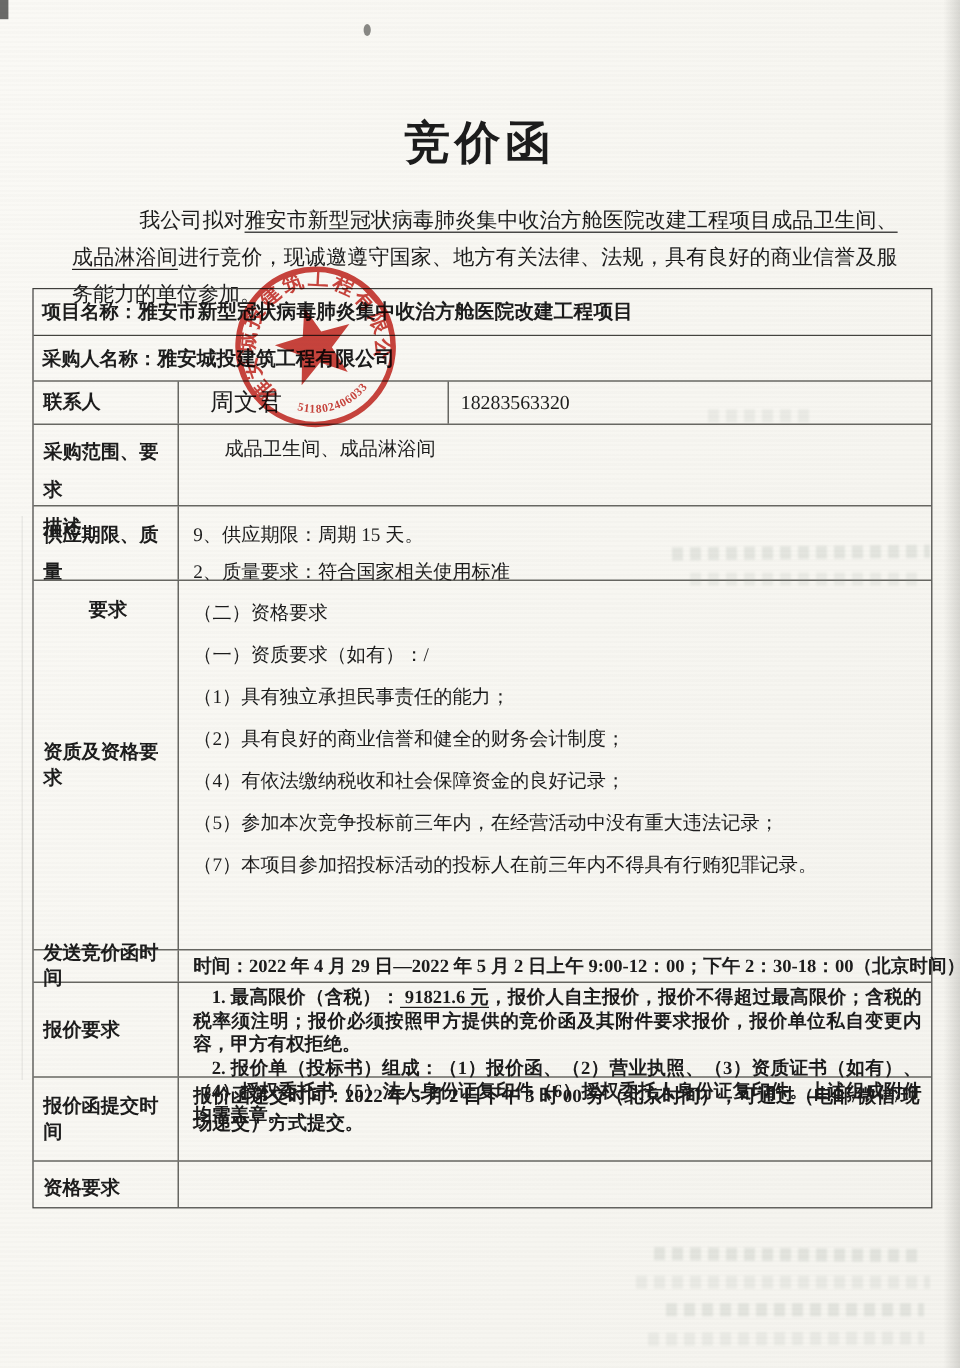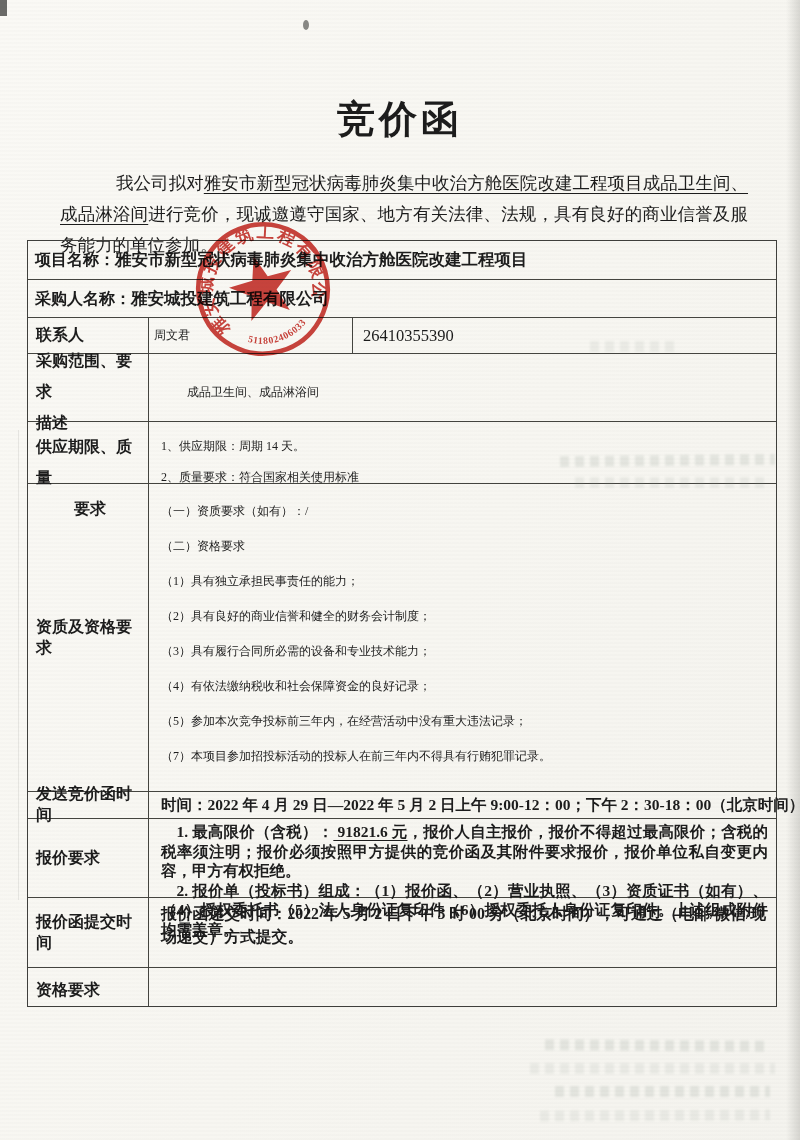--- a/index.html
+++ b/index.html
@@ -30,30 +30,30 @@
 
   
   .doc-table{position:absolute;left:27px;top:240px;width:750px;
     border:1.5px solid #3f3f3c;box-sizing:border-box;background:transparent;}
   .row{display:flex;border-top:1px solid #44443f;box-sizing:border-box;align-items:stretch;}
   .row:first-child{border-top:none;}
   .cell{box-sizing:border-box;}
   .v{border-right:1px solid #44443f;}
   .lab{font-weight:bold;font-size:16px;padding:0 4px 0 8px;}
   .lab-col{width:121px;flex:0 0 121px;display:flex;flex-direction:column;justify-content:center;}
-  .content{flex:1;padding:0 8px 0 12px;font-size:12px;}
+  .content{flex:1;padding:0 8px 0 12px;font-size:16px;}
 
   .r1,.r2{height:38px;align-items:center;}
   .r1 .full,.r2 .full{padding-left:7px;font-weight:bold;font-size:16.5px;}
   .r3{height:36px;text-align:center;}
   .r3 .c1{width:121px;flex:0 0 121px;display:flex;align-items:center;}
-  .r3 .c2{width:204px;flex:0 0 204px;display:flex;align-items:center;padding-left:5px;box-sizing:border-box;font-size:12px;}
+  .r3 .c2{width:204px;flex:0 0 204px;display:flex;align-items:center;padding-left:5px;box-sizing:border-box;font-size:20px;margin-left:21px;}
   .r3 .c3{width:110px;flex:0 0 110px;display:flex;align-items:center;}
   .r3 .c4{flex:1;display:flex;align-items:center;padding-left:10px;font-size:16.5px;}
-  .r4{height:68px;align-items:center;}
+  .r4{height:68px;}
   .r4 .lab-col{justify-content:flex-start;padding-top:8px;line-height:31px;}
   .r4 .content{padding-top:10px;text-indent:26px;}
   .r5{height:62px;}
   .r5 .lab-col{justify-content:flex-start;padding-top:9px;line-height:31px;}
   .r5 .lab2{text-align:center;}
   .r5 .content{padding-top:9px;line-height:31px;}
   .r6{height:308px;}
   .r6 .content{padding-top:17px;line-height:21px;}
   .r6 .q-item{margin-bottom:14px;}
   .r6 .q-item.tight{margin-bottom:4px;}
@@ -104,50 +104,49 @@
       <div class="cell full"><span class="lab" style="padding:0">项目名称：</span><span>雅安市新型冠状病毒肺炎集中收治方舱医院改建工程项目</span></div>
     </div>
 
     <div class="row r2">
       <div class="cell full"><span class="lab" style="padding:0">采购人名称：</span><span>雅安城投建筑工程有限公司</span></div>
     </div>
 
     <div class="row r3">
       <div class="cell c1 v lab">联系人</div>
       <div class="cell c2 v">周文君</div>
-      <div class="cell c4">26410355390</div>
+      <div class="cell c4">18283563320</div>
     </div>
 
     <div class="row r4">
       <div class="cell lab-col v lab">
         <div>采购范围、要求</div>
         <div>描述</div>
       </div>
       <div class="cell content">成品卫生间、成品淋浴间</div>
     </div>
 
     <div class="row r5">
       <div class="cell lab-col v lab">
         <div>供应期限、质量</div>
         <div class="lab2">要求</div>
       </div>
       <div class="cell content">
-        <div>1、供应期限：周期 14 天。</div>
+        <div>9、供应期限：周期 15 天。</div>
         <div>2、质量要求：符合国家相关使用标准</div>
       </div>
     </div>
 
     <div class="row r6">
       <div class="cell lab-col v lab">资质及资格要求</div>
       <div class="cell content">
+        <div class="q-item">（二）资格要求</div>
         <div class="q-item">（一）资质要求（如有）：/</div>
-        <div class="q-item">（二）资格要求</div>
         <div class="q-item">（1）具有独立承担民事责任的能力；</div>
         <div class="q-item">（2）具有良好的商业信誉和健全的财务会计制度；</div>
-        <div class="q-item">（3）具有履行合同所必需的设备和专业技术能力；</div>
         <div class="q-item">（4）有依法缴纳税收和社会保障资金的良好记录；</div>
         <div class="q-item">（5）参加本次竞争投标前三年内，在经营活动中没有重大违法记录；</div>
         <div class="q-item last">（7）本项目参加招投标活动的投标人在前三年内不得具有行贿犯罪记录。</div>
       </div>
     </div>
 
     <div class="row r7">
       <div class="cell lab-col v lab">发送竞价函时间</div>
       <div class="cell content">时间：2022 年 4 月 29 日—2022 年 5 月 2 日上午 9:00-12：00；下午 2：30-18：00（北京时间）。</div>
     </div>

